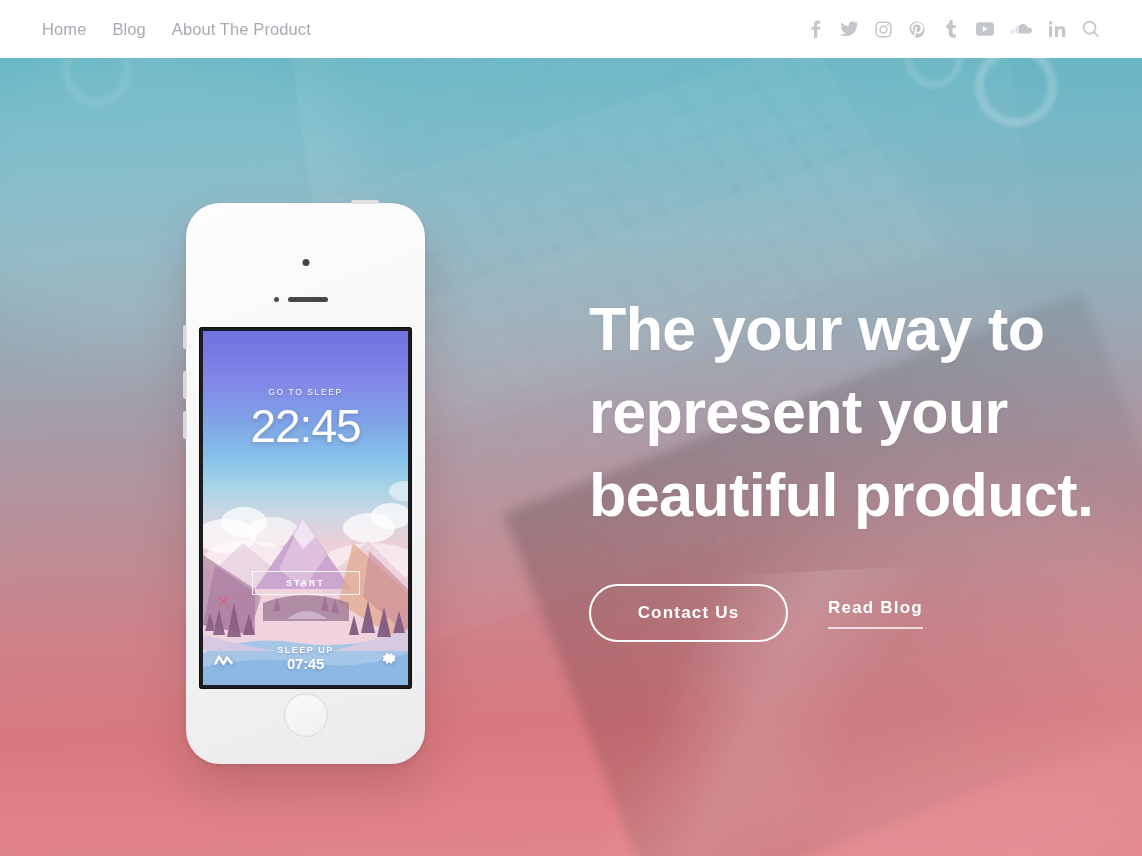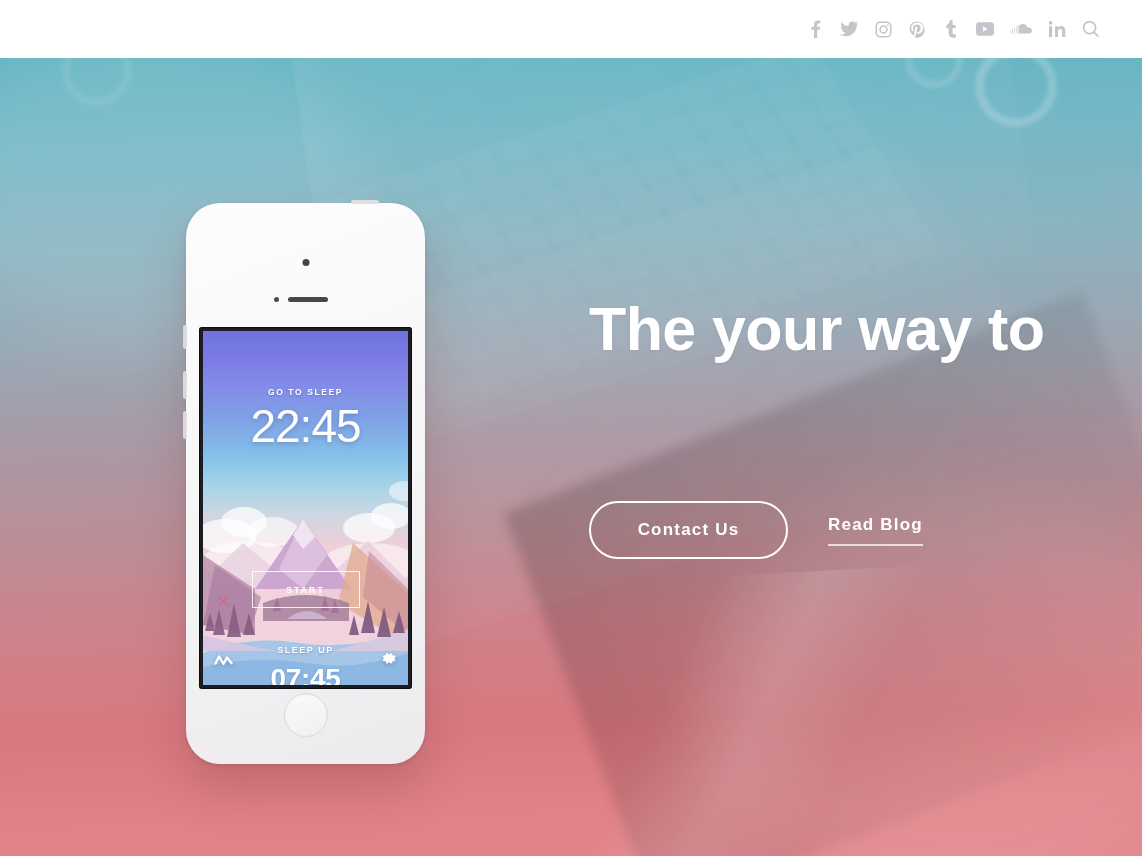--- a/index.html
+++ b/index.html
@@ -130,48 +130,47 @@
     position:relative; width:100%; height:100%; overflow:hidden;
     background:linear-gradient(180deg,
       #6f72e0 0%, #7b7ce4 8%, #8389e8 15%,
       #7fa5e6 26%, #86c2ea 36%, #a7d4e6 44%,
       #cdd7e2 52%, #eccfd8 60%, #f3d3dc 68%, #eed3df 100%);
   }
   .cloud{ position:absolute; background:rgba(255,255,255,.72); border-radius:50%; filter:blur(.4px); }
   .mtn{ position:absolute; bottom:0; }
   .go-sleep{
     position:absolute; left:0; right:0; top:56px; text-align:center;
-    color:#ffffff; font-size:8.5px; letter-spacing:1.6px; font-weight:700;
+    color:#ffffff; font-size:8.5px; letter-spacing:1.6px; font-weight:400;
     text-shadow:0 1px 2px rgba(60,60,110,.35);
   }
   .big-time{
     position:absolute; left:0; right:0; top:68px; text-align:center;
     color:#ffffff; font-size:46px; font-weight:400; letter-spacing:-1px;
     text-shadow:0 2px 5px rgba(60,60,110,.28);
   }
   .start-btn{
     position:absolute; left:50%; top:240px; transform:translateX(-50%);
-    width:108px; height:37px; border:1.6px solid rgba(255,255,255,.88);
+    width:108px; height:24px; border:1.6px solid rgba(255,255,255,.88);
     display:flex; align-items:center; justify-content:center;
     color:#ffffff; font-size:8.5px; letter-spacing:2.2px; font-weight:700;
     cursor:pointer;
   }
   .bottom-bar{
     position:absolute; left:0; right:0; bottom:0; height:50px;
   }
   .wake-label{
     position:absolute; left:0; right:0; top:10px; text-align:center;
     color:#ffffff; font-size:9px; letter-spacing:1.5px; font-weight:700;
     text-shadow:0 1px 2px rgba(60,70,120,.35);
   }
   .wake-time{
     position:absolute; left:0; right:0; top:20px; text-align:center;
-    color:#ffffff; font-size:28px; font-weight:700; letter-spacing:-.3px;
+    color:#ffffff; font-size:15px; font-weight:700; letter-spacing:-.3px;
     text-shadow:0 1px 3px rgba(60,70,120,.3);
-    margin-top:8px;
   }
   .bar-ico{
     position:absolute; bottom:14px; color:#fff; cursor:pointer;
     filter:drop-shadow(0 1px 2px rgba(50,60,110,.35));
   }
   .bar-ico.left{ left:11px; }
   .bar-ico.right{ right:11px; }
   .home-btn{
     position:absolute; left:50%; bottom:27px; transform:translateX(-50%);
     width:44px; height:44px; border-radius:50%;
@@ -211,20 +210,25 @@
   .link-more{
     margin-left:40px; color:#ffffff; font-size:17px; font-weight:700;
     letter-spacing:1.2px; cursor:pointer; padding-bottom:9px;
     border-bottom:2px solid rgba(255,255,255,.72);
   }
 </style>
 </head>
 <body>
 
 <div class="header">
+  <nav class="nav">
+    <span class="nav-item">Home</span>
+    <span class="nav-item">Blog</span>
+    <span class="nav-item">About The Product</span>
+  </nav>
 
   <div class="socials">
     <span class="soc" title="Facebook">
       <svg width="11" height="18" viewBox="0 0 11 18" fill="currentColor">
           <path d="M7.2 18V9.8h2.6l.4-3H7.2V4.9c0-.9.2-1.5 1.5-1.5h1.6V.7C10 .6 9 .5 7.9.5 5.6.5 4 1.9 4 4.6v2.2H1.4v3H4V18h3.2z"></path>
         </svg>
     </span>
     <span class="soc" title="Twitter">
       <svg width="18" height="16" viewBox="0 0 18 16" fill="currentColor">
           <path d="M18 2.2c-.7.3-1.4.5-2.1.6.8-.5 1.3-1.2 1.6-2.1-.7.4-1.5.8-2.4.9C14.4.9 13.4.4 12.3.4c-2 0-3.7 1.7-3.7 3.7 0 .3 0 .6.1.8C5.7 4.8 3.1 3.4 1.4 1.2c-.3.6-.5 1.2-.5 1.9 0 1.3.6 2.4 1.6 3.1-.6 0-1.2-.2-1.7-.5 0 1.8 1.3 3.3 3 3.6-.3.1-.6.1-1 .1-.2 0-.5 0-.7-.1.5 1.5 1.8 2.5 3.5 2.6-1.3 1-2.9 1.6-4.6 1.6H0c1.7 1.1 3.7 1.7 5.9 1.7 7 0 10.9-5.8 10.9-10.9V4.1c.7-.5 1.4-1.2 1.9-1.9z"></path>
@@ -383,20 +387,21 @@
         </div>
       </div>
 
       <div class="home-btn"></div>
     </div>
   </div>
 
   <div class="copy">
     <h1 class="headline">
       <span>The your way to</span><br>
-      <br>
+      <span>represent your</span><br>
+      <span>beautiful product.</span>
     </h1>
     <div class="cta-row">
       <div class="btn-contact">Contact Us</div>
       <div class="link-more">Read Blog</div>
     </div>
   </div>
 </section>
 
 </body></html>

